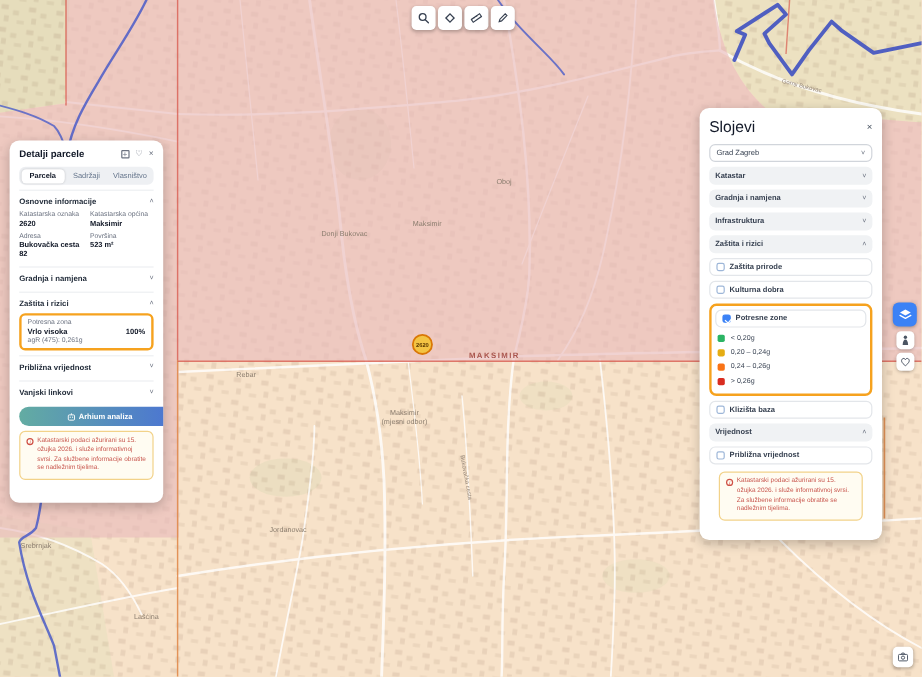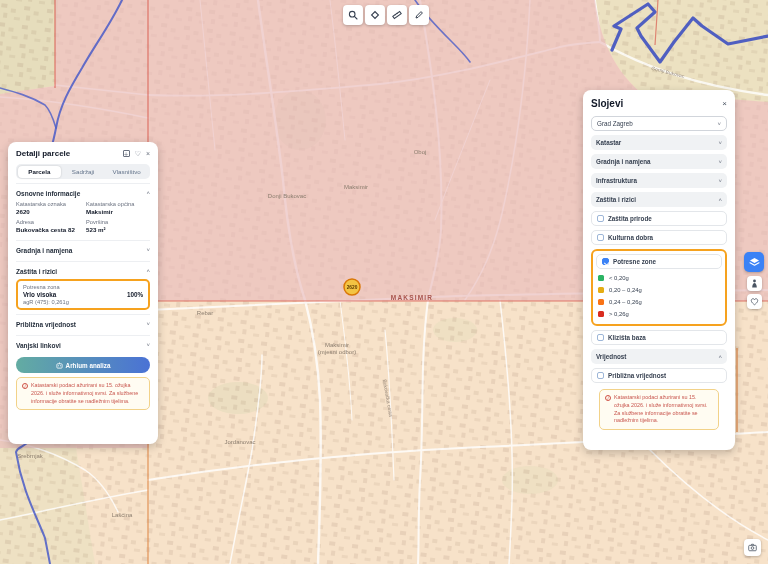--- a/index.html
+++ b/index.html
@@ -19,21 +19,21 @@
   .tool-btn svg{display:block;}
 
   
   .fab{position:absolute;border:none;border-radius:4px;background:#fff;box-shadow:0 1px 3px rgba(0,0,0,.25);display:flex;align-items:center;justify-content:center;padding:0;cursor:pointer;}
   .fab.layers{left:744px;top:252px;width:20px;height:20px;background:#3b82f6;border-radius:5px;}
   .fab.person{left:747px;top:276px;width:15px;height:15px;}
   .fab.heart{left:747px;top:294px;width:15px;height:15px;}
   .fab.camera{left:744px;top:539px;width:17px;height:17px;}
 
   
-  .detail-panel{position:absolute;left:8px;top:142px;width:150px;height:302px;background:#fff;border-radius:8px;box-shadow:0 3px 10px rgba(0,0,0,.22);overflow:hidden;}
+  .detail-panel{position:absolute;left:8px;top:117px;width:128px;height:302px;background:#fff;border-radius:8px;box-shadow:0 3px 10px rgba(0,0,0,.22);overflow:hidden;}
   .dp-header{display:flex;align-items:center;padding:7px 8px 3px 8px;}
   .dp-title{font-size:8px;font-weight:700;color:#111827;flex:1;}
   .dp-hicons{display:flex;gap:5px;align-items:center;color:#6b7280;}
   .dp-hicons .hic{font-size:7px;line-height:1;cursor:pointer;}
   .expand-ic{width:7px;height:7px;border:1px solid #6b7280;border-radius:1px;font-size:6px;line-height:5px;text-align:center;color:#6b7280;}
   .tabs{margin:3px 8px 0 8px;display:flex;background:#eef0f3;border-radius:5px;padding:1.5px;height:15px;}
   .tab{flex:1;display:flex;align-items:center;justify-content:center;font-size:6.2px;color:#64748b;border-radius:4px;cursor:pointer;}
   .tab.active{background:#fff;color:#111827;font-weight:700;box-shadow:0 0 2px rgba(0,0,0,.2);}
   .dp-divider{border-top:1px solid #edeff2;margin:4px 8px 0 8px;}
   .sec-row{display:flex;align-items:center;justify-content:space-between;padding:0 8px;height:14px;margin-top:2px;cursor:pointer;}
@@ -49,21 +49,21 @@
   .hl-pct{font-size:6.3px;font-weight:700;color:#111827;}
   .hl-sub{font-size:5.7px;color:#6b7280;margin-top:1px;}
   .cta{margin:5px 8px 4px 8px;height:16px;width:134px;border:none;border-radius:8px;background:linear-gradient(90deg,#63aca2,#4a72d5);color:#fff;font-size:6.3px;font-weight:600;display:flex;align-items:center;justify-content:center;gap:3px;cursor:pointer;font-family:"Liberation Sans",sans-serif;}
   .disclaimer{margin:0 8px 8px 8px;display:flex;gap:3px;padding:4px 5px;border:1px solid #f2d289;background:#fffcf2;border-radius:5px;}
   .info-ic{flex:0 0 auto;width:6px;height:6px;border:1px solid #cf5146;border-radius:50%;color:#cf5146;font-size:4.5px;line-height:5px;text-align:center;margin-top:1px;font-style:italic;}
   .disc-text{font-size:5.4px;color:#c8564e;line-height:1.45;}
 
   
   .layers-panel{position:absolute;left:583px;top:90px;width:152px;height:360px;background:#fff;border-radius:8px;box-shadow:0 3px 10px rgba(0,0,0,.22);padding:8px;overflow:hidden;}
   .lp-header{display:flex;align-items:center;}
-  .lp-title{font-size:10px;font-weight:700;color:#111827;flex:1;}
+  .lp-title{font-size:13px;font-weight:400;color:#111827;flex:1;}
   .close-x{font-size:8px;color:#4b5563;cursor:pointer;line-height:1;}
   .select-row{margin-top:7px;height:15px;border:1px solid #d1d5db;border-radius:5px;display:flex;align-items:center;padding:0 5px;cursor:pointer;}
   .select-row .sel-label{flex:1;font-size:6.3px;color:#374151;}
   .acc-row{margin-top:4px;height:15px;background:#f0f2f4;border-radius:5px;display:flex;align-items:center;padding:0 5px;cursor:pointer;}
   .acc-row .acc-label{flex:1;font-size:6.3px;font-weight:600;color:#374151;}
   .cb-row{margin-top:4px;height:15px;border:1px solid #e3e6ea;border-radius:5px;background:#fff;display:flex;align-items:center;gap:4px;padding:0 5px;cursor:pointer;}
   .cb-label{font-size:6.3px;font-weight:600;color:#374151;}
   .checkbox{width:7px;height:7px;border:1px solid #9db6d8;border-radius:2px;background:#fff;flex:0 0 auto;position:relative;}
   .checkbox.checked{background:#3b82f6;border-color:#3b82f6;}
   .checkbox.checked::after{content:"";position:absolute;left:1.5px;top:0.5px;width:2.5px;height:4px;border:solid #fff;border-width:0 1.2px 1.2px 0;transform:rotate(40deg);}

